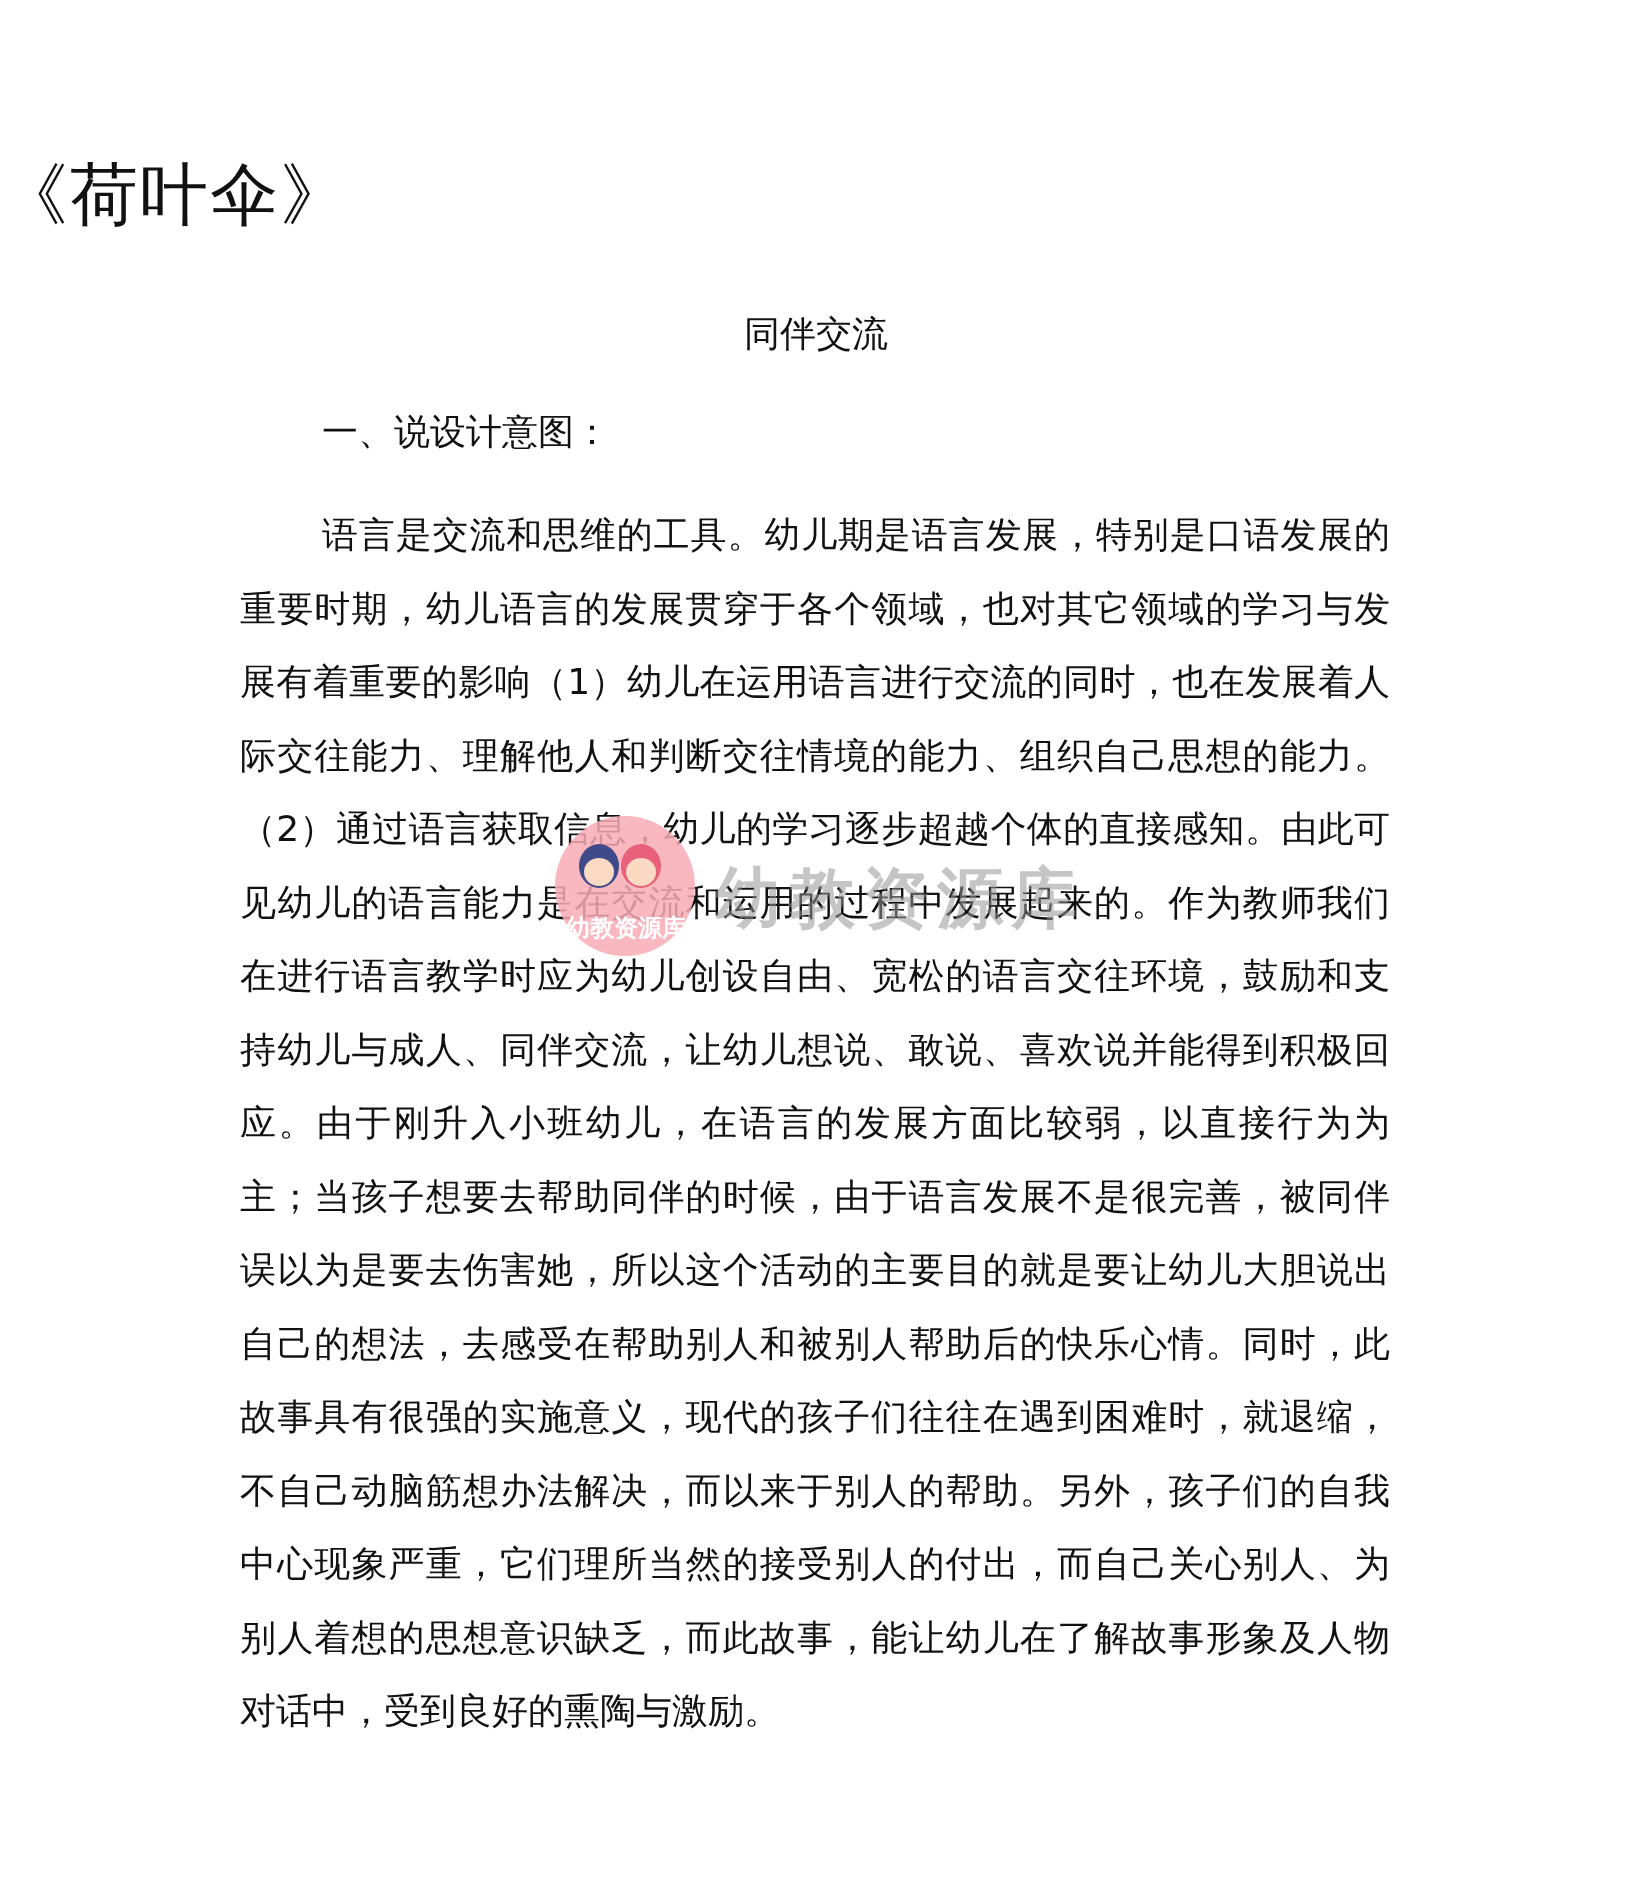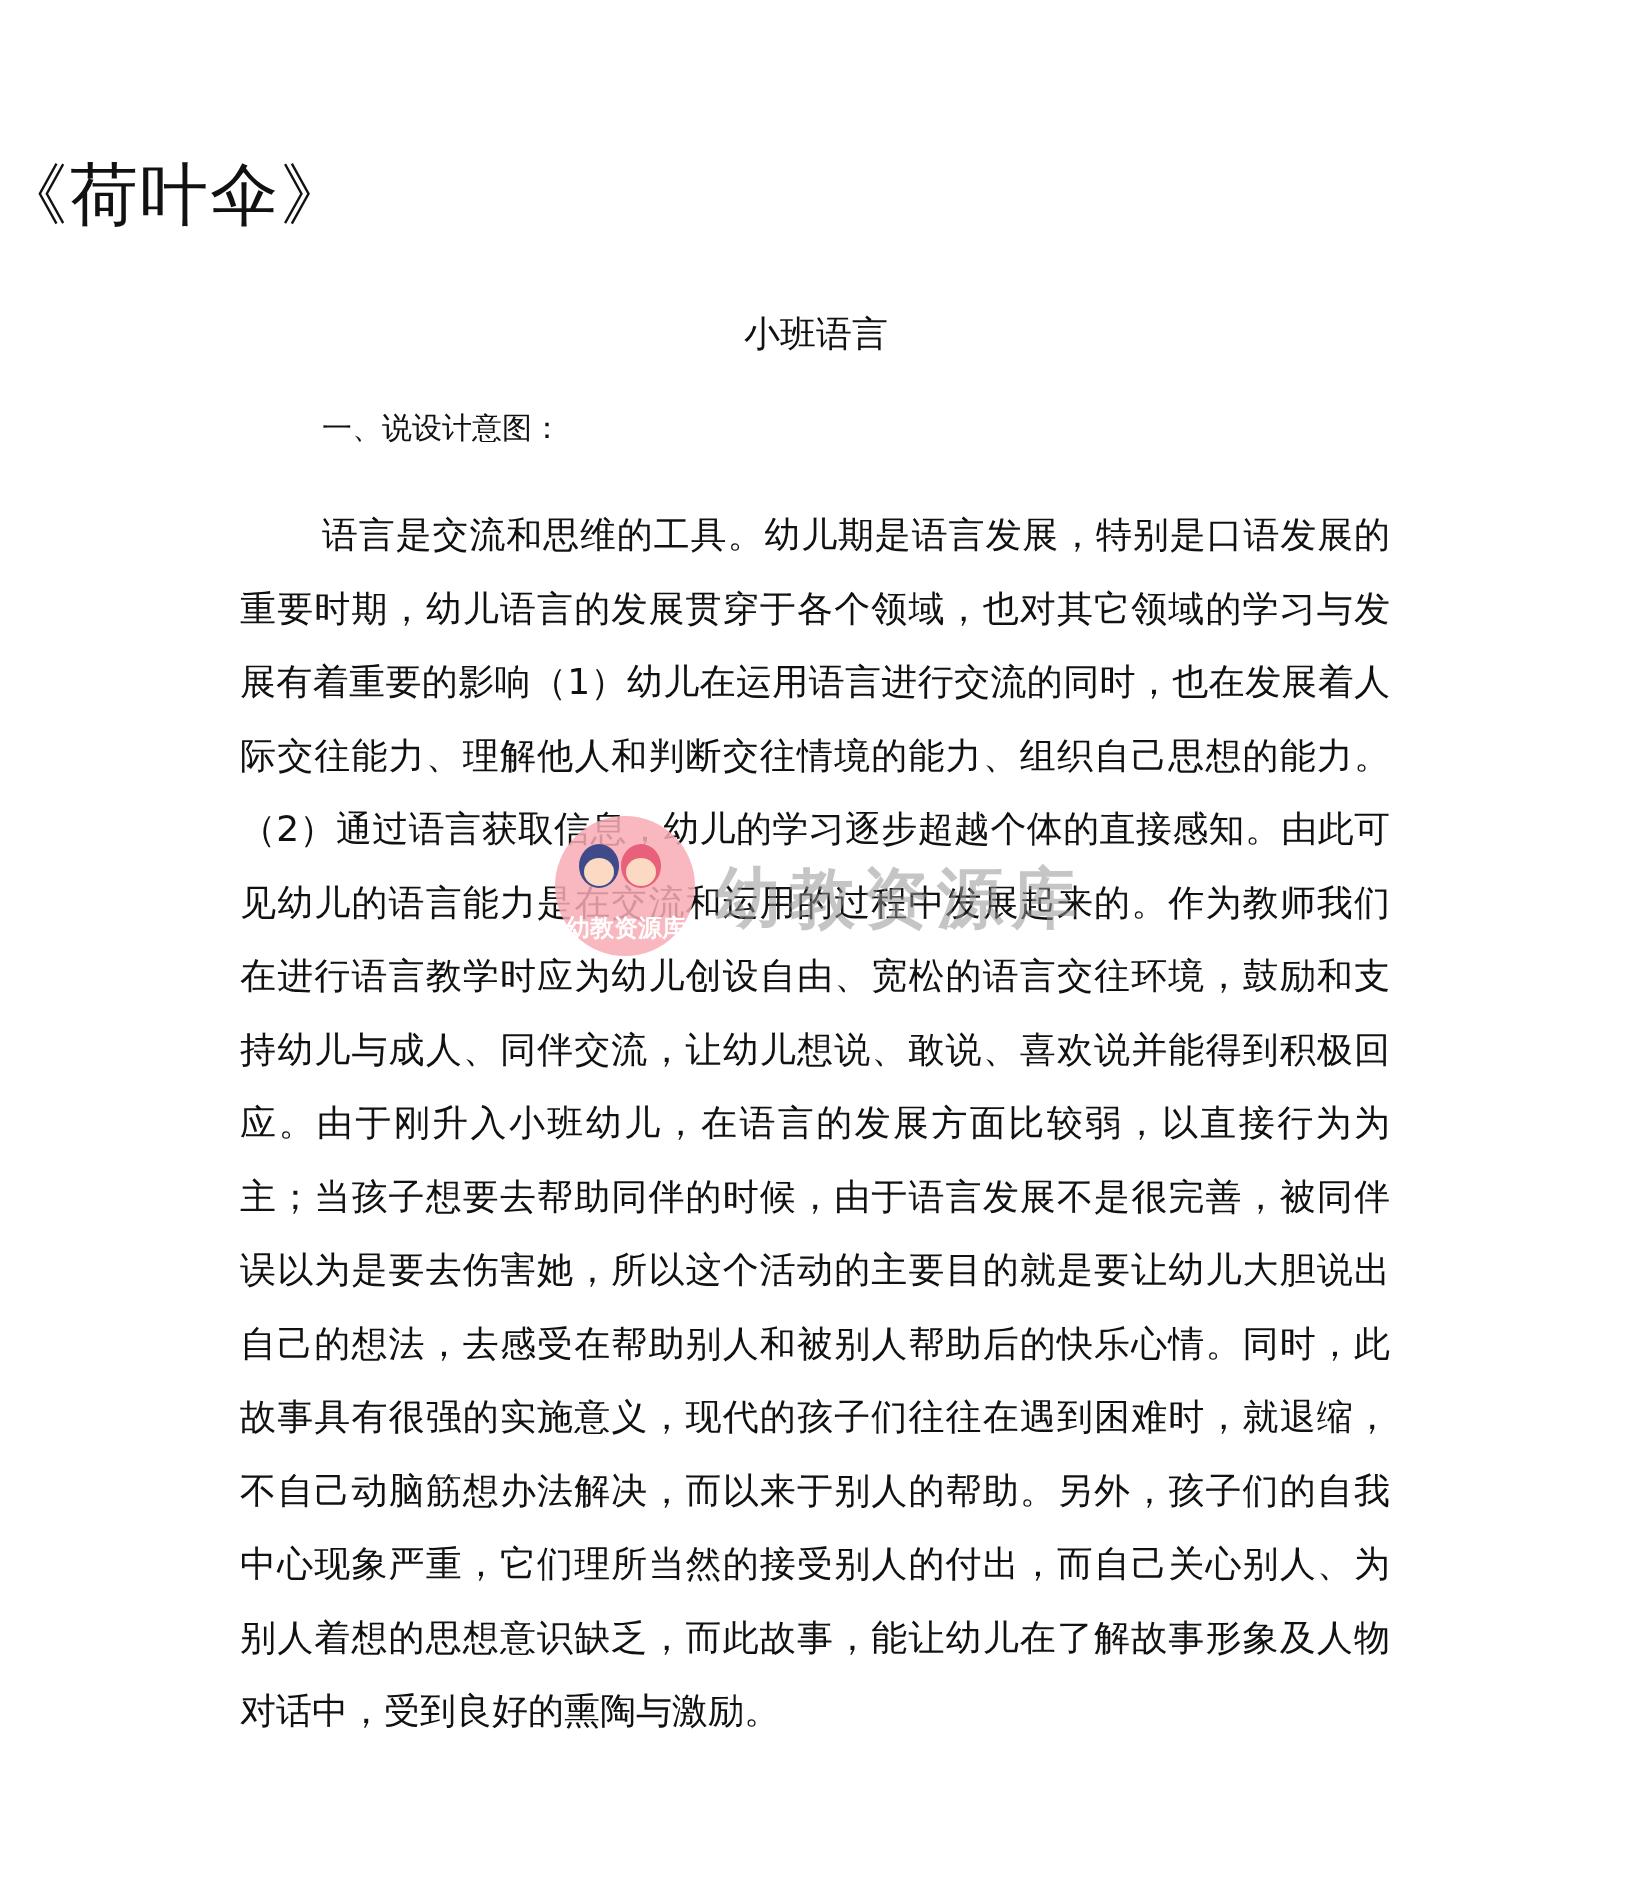--- a/index.html
+++ b/index.html
@@ -2,42 +2,42 @@
 <html><head>
 <meta charset="utf-8">
 <style>
   html, body { margin: 0; padding: 0; background: #ffffff; }
   body { width: 1632px; height: 1886px; position: relative; overflow: hidden;
          font-family: "DejaVu Sans", "Liberation Sans", sans-serif; color: #111; }
   .title { position: absolute; top: 150px; left: 0; width: 1632px; text-align: left;
            font-size: 68px; letter-spacing: 2px; }
   .subtitle { position: absolute; top: 310px; left: 0; width: 1632px; text-align: center;
               font-size: 36px; }
-  .heading { position: absolute; top: 408px; left: 322px; font-size: 30px; }
+  .heading { position: absolute; top: 408px; left: 322px; font-size: 36px; }
   .body-text { position: absolute; top: 498px; left: 240px; width: 1150px;
                font-size: 36px; line-height: 73.5px; text-indent: 82px;
                text-align: justify; }
   .watermark { position: absolute; left: 555px; top: 816px; width: 560px; height: 150px; pointer-events: none; }
   .wm-circle { position: absolute; left: 0; top: 0; width: 140px; height: 140px; border-radius: 50%;
                background: rgba(248, 170, 180, 0.85); }
   .wm-face { position: absolute; width: 40px; height: 44px; border-radius: 50%; top: 28px; }
   .wm-face.boy { left: 24px; background: #3f4a8a; }
   .wm-face.girl { left: 66px; background: #e8607a; }
   .wm-face .skin { position: absolute; left: 5px; top: 14px; width: 30px; height: 28px; border-radius: 50%; background: #fbd9c3; }
   .wm-label { position: absolute; left: -14px; top: 96px; width: 170px; text-align: center;
               color: #ffffff; font-weight: bold; font-size: 24px; }
   .wm-text { position: absolute; left: 160px; top: 38px; font-size: 66px; font-weight: bold;
              color: rgba(150, 150, 150, 0.55); letter-spacing: 8px; }
 </style>
 </head>
 <body>
 
 <div>
   <div class="title">《荷叶伞》</div>
-  <div class="subtitle">小班语言</div>
+  <div class="subtitle">同伴交流</div>
   <div class="heading">一、说设计意图：</div>
   <div class="body-text">语言是交流和思维的工具。幼儿期是语言发展，特别是口语发展的重要时期，幼儿语言的发展贯穿于各个领域，也对其它领域的学习与发展有着重要的影响（1）幼儿在运用语言进行交流的同时，也在发展着人际交往能力、理解他人和判断交往情境的能力、组织自己思想的能力。（2）通过语言获取信息，幼儿的学习逐步超越个体的直接感知。由此可见幼儿的语言能力是在交流和运用的过程中发展起来的。作为教师我们在进行语言教学时应为幼儿创设自由、宽松的语言交往环境，鼓励和支持幼儿与成人、同伴交流，让幼儿想说、敢说、喜欢说并能得到积极回应。由于刚升入小班幼儿，在语言的发展方面比较弱，以直接行为为主；当孩子想要去帮助同伴的时候，由于语言发展不是很完善，被同伴误以为是要去伤害她，所以这个活动的主要目的就是要让幼儿大胆说出自己的想法，去感受在帮助别人和被别人帮助后的快乐心情。同时，此故事具有很强的实施意义，现代的孩子们往往在遇到困难时，就退缩，不自己动脑筋想办法解决，而以来于别人的帮助。另外，孩子们的自我中心现象严重，它们理所当然的接受别人的付出，而自己关心别人、为别人着想的思想意识缺乏，而此故事，能让幼儿在了解故事形象及人物对话中，受到良好的熏陶与激励。</div>
 </div>
 
 <div class="watermark">
   <div class="wm-circle">
     <div class="wm-face boy">
         <div class="skin"></div>
       </div>
     <div class="wm-face girl">

